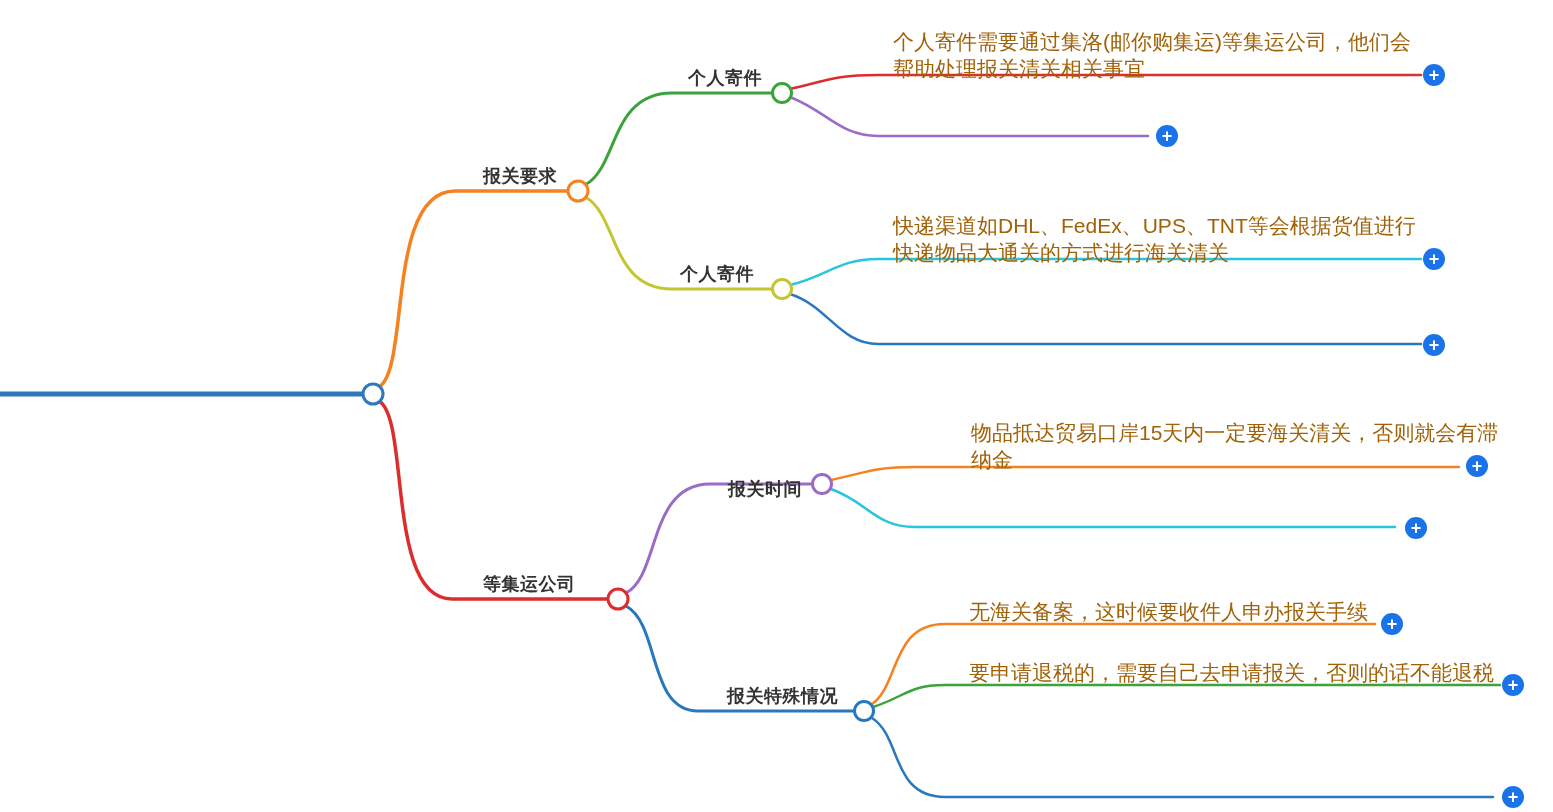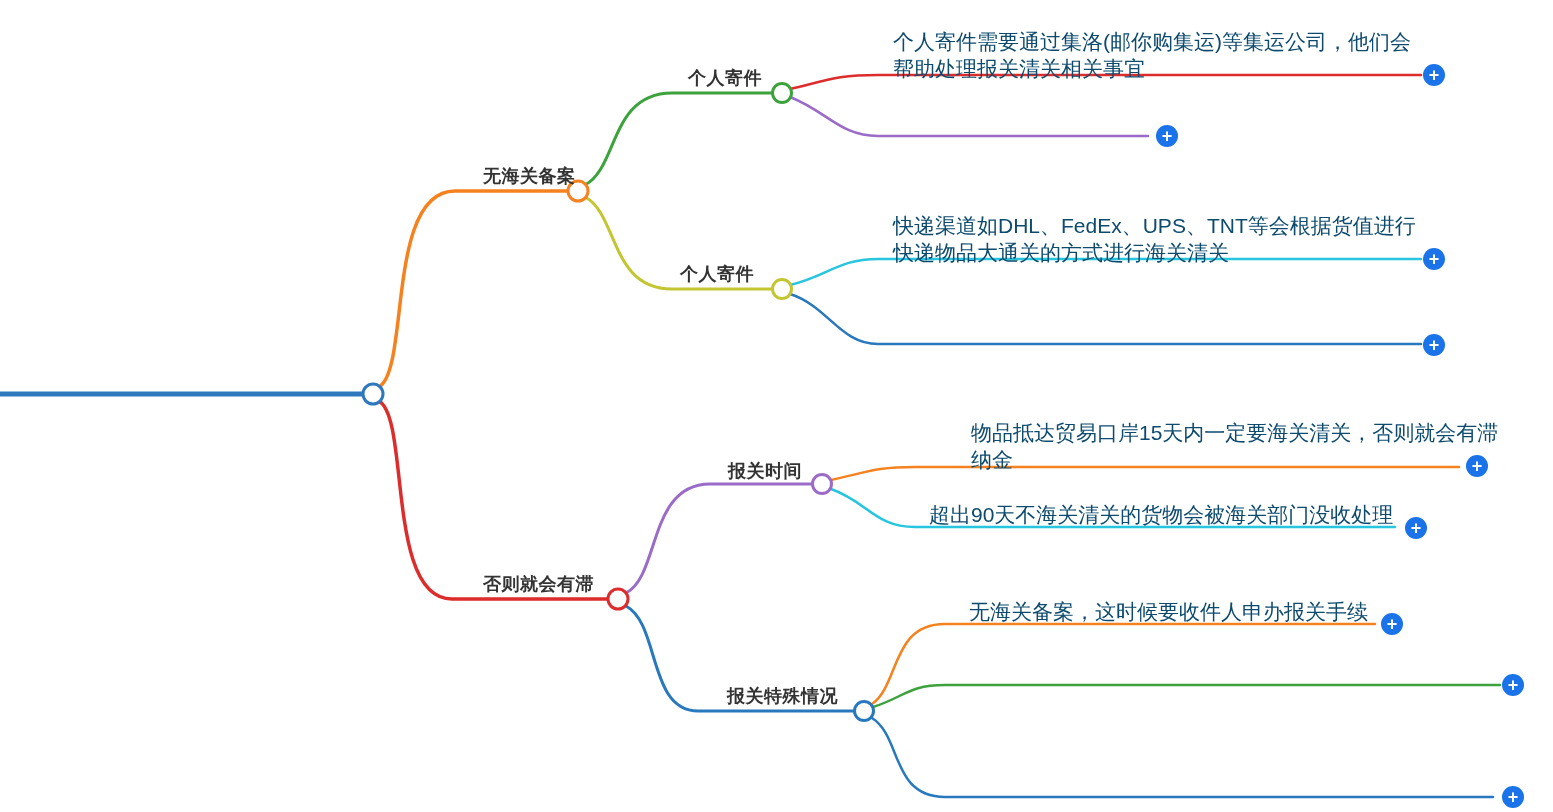--- a/index.html
+++ b/index.html
@@ -11,21 +11,21 @@
   #edges { position:absolute; left:0; top:0; width:1553px; height:812px; }
   .node-label {
     position:absolute; font-size:18px; font-weight:bold; color:#333333;
     line-height:26px; white-space:nowrap; letter-spacing:0.5px;
   }
   .root-label {
     position:absolute; font-size:21px; font-weight:normal; color:#3c3c3c;
     line-height:26px; white-space:nowrap;
   }
   .leaf-text {
-    position:absolute; font-size:21px; font-weight:normal; color:#0c4a6e;
+    position:absolute; font-size:21px; font-weight:normal; color:#a16207;
     line-height:27px; white-space:pre-line;
   }
   .plus-btn {
     position:absolute; width:22px; height:22px; border-radius:50%;
     background:#1a73e8; color:#ffffff; border:none; padding:0;
     font-size:18px; font-weight:bold; line-height:21px; text-align:center;
     cursor:pointer; font-family:"Liberation Sans",sans-serif;
   }
 </style>
 </head>
@@ -58,47 +58,47 @@
     <circle cx="373" cy="394" r="10" fill="#ffffff" stroke-width="3" stroke="#2e79be"></circle>
     <circle cx="578" cy="191" r="10" fill="#ffffff" stroke-width="3" stroke="#f5821f"></circle>
     <circle cx="618" cy="599" r="10" fill="#ffffff" stroke-width="3" stroke="#dc2c2c"></circle>
     <circle cx="782" cy="93" r="9.5" fill="#ffffff" stroke-width="3" stroke="#3ca23c"></circle>
     <circle cx="782" cy="289" r="9.5" fill="#ffffff" stroke-width="3" stroke="#c3c531"></circle>
     <circle cx="822" cy="484" r="9.5" fill="#ffffff" stroke-width="3" stroke="#9a6bc8"></circle>
     <circle cx="864" cy="711" r="9.5" fill="#ffffff" stroke-width="3" stroke="#2878be"></circle>
   </svg>
 
 
-  <div class="node-label" style="left:483px; top:163px;">无海关备案</div>
+  <div class="node-label" style="left:483px; top:163px;">报关要求</div>
 
-  <div class="node-label" style="left:483px; top:571px;">否则就会有滞</div>
+  <div class="node-label" style="left:483px; top:571px;">等集运公司</div>
 
   <div class="node-label" style="left:688px; top:65px;">个人寄件</div>
 
   <div class="node-label" style="left:680px; top:261px;">个人寄件</div>
 
-  <div class="node-label" style="left:728px; top:458px;">报关时间</div>
+  <div class="node-label" style="left:728px; top:476px;">报关时间</div>
 
   <div class="node-label" style="left:727px; top:683px;">报关特殊情况</div>
 
   <div class="leaf-text" style="left:893px; top:28px;">个人寄件需要通过集洛(邮你购集运)等集运公司，他们会
 帮助处理报关清关相关事宜</div>
 
 
   <div class="leaf-text" style="left:893px; top:212px;">快递渠道如DHL、FedEx、UPS、TNT等会根据货值进行
 快递物品大通关的方式进行海关清关</div>
 
 
   <div class="leaf-text" style="left:931px; top:419px;margin-left:40px;">物品抵达贸易口岸15天内一定要海关清关，否则就会有滞
 纳金</div>
 
-  <div class="leaf-text" style="left:929px; top:501px;">超出90天不海关清关的货物会被海关部门没收处理</div>
 
   <div class="leaf-text" style="left:969px; top:598px;">无海关备案，这时候要收件人申办报关手续</div>
 
+  <div class="leaf-text" style="left:969px; top:659px;">要申请退税的，需要自己去申请报关，否则的话不能退税</div>
 
 
   <button class="plus-btn" style="left:1423px; top:64px;">+</button>
   <button class="plus-btn" style="left:1156px; top:125px;">+</button>
   <button class="plus-btn" style="left:1423px; top:248px;">+</button>
   <button class="plus-btn" style="left:1423px; top:334px;">+</button>
   <button class="plus-btn" style="left:1466px; top:455px;">+</button>
   <button class="plus-btn" style="left:1405px; top:517px;">+</button>
   <button class="plus-btn" style="left:1381px; top:613px;">+</button>
   <button class="plus-btn" style="left:1502px; top:674px;">+</button>

